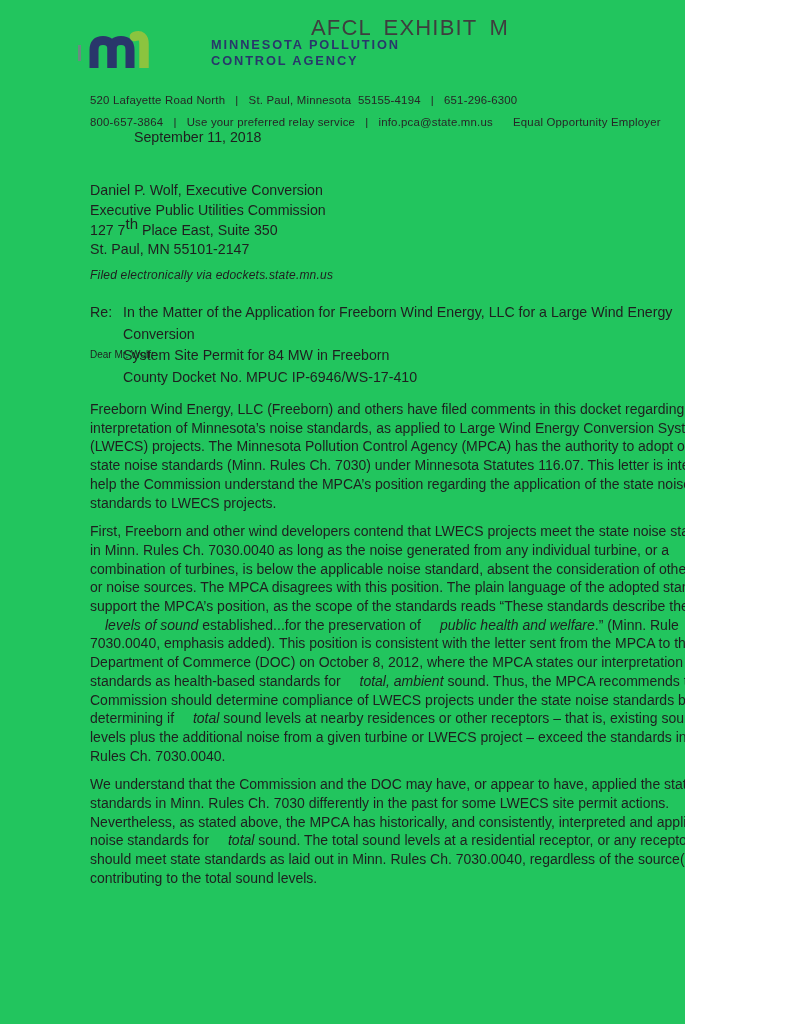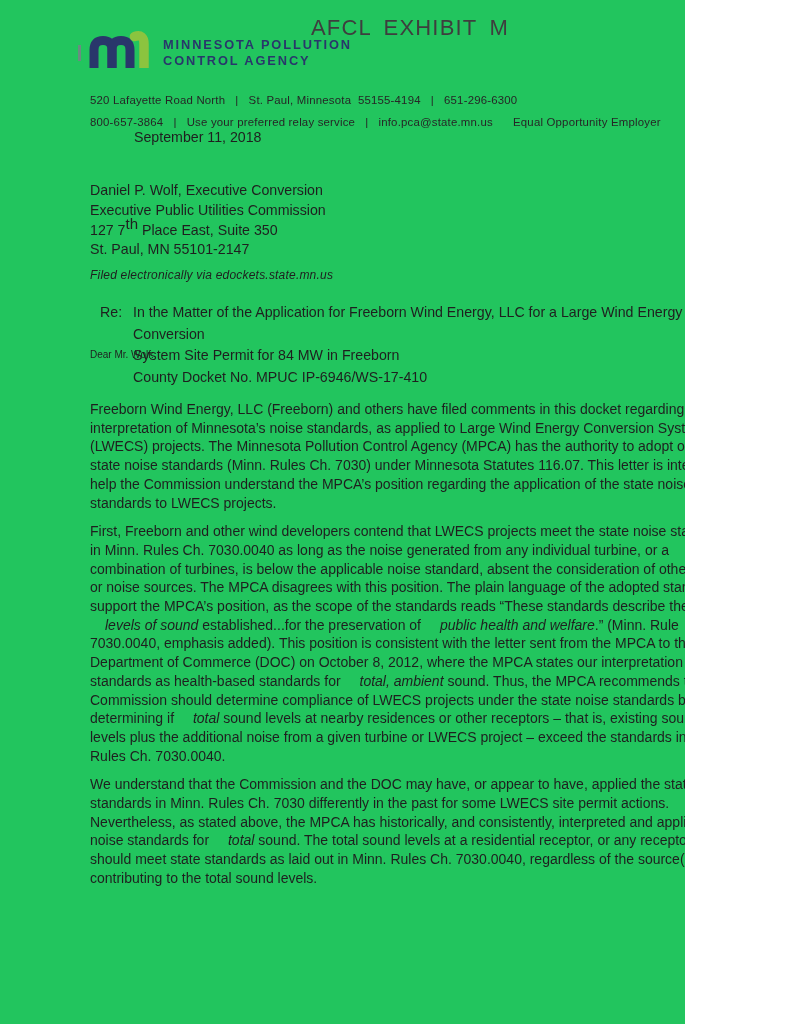--- a/index.html
+++ b/index.html
@@ -9,41 +9,41 @@
     background:#22c55e;
     overflow:hidden;
     font-family:"Liberation Sans", sans-serif;
     color:#1f1f1f;
   }
   .stamp {
     position:absolute; left:311px; top:15px;
     font-size:22px; letter-spacing:1.2px; word-spacing:5px;
     color:#3e3e3e; z-index:2;
   }
-  .header { position:absolute; left:89px; top:31px; display:flex; align-items:flex-start; z-index:1; }
+  .header { position:absolute; left:89px; top:31px; display:flex; align-items:flex-start; z-index:1;gap:48px; }
   .logo-svg { width:64px; height:37px; display:block; }
   .logo-text {
     margin-left:10px; margin-top:6px;
     font-weight:700; font-size:12.8px; letter-spacing:1.9px;
     line-height:15.5px; color:#29376b;
   }
   .contact {
     position:absolute; left:90px;
     font-size:11.4px; color:#262626; white-space:pre; letter-spacing:0.2px;margin-top:11px;
   }
   .contact-1 { top:83px; }
   .contact-2 { top:105px; }
   .date { position:absolute; left:90px; top:129px; font-size:14.2px;margin-left:44px; }
   .recipient { position:absolute; left:90px; top:181px; font-size:14.2px; line-height:19.8px; }
   sup { font-size:15px; line-height:0; }
   .filing {
     position:absolute; left:90px; top:268px;
     font-size:12px; font-style:italic; font-weight:500; letter-spacing:0.2px;
   }
-  .re-block { position:absolute; left:100px; top:302px; font-size:14.2px; line-height:21.5px; display:flex; }
+  .re-block { position:absolute; left:90px; top:302px; font-size:14.2px; line-height:21.5px; display:flex; }
   .re-label { width:33px; flex:none; }
   .salutation { position:absolute; left:90px; top:349px; font-size:10px; }
   .body-text { position:absolute; left:90px; top:400px; width:649px; font-size:14px; line-height:18.7px; }
   .body-text p { margin:0 0 10px 0; }
   em { font-style:italic;margin-left:15px; }
   .scan-artifact { position:absolute; left:78px; top:45px; width:3px; height:16px; background:#7d7d8a; opacity:0.8; }
 </style>
 </head>
 <body>
 

